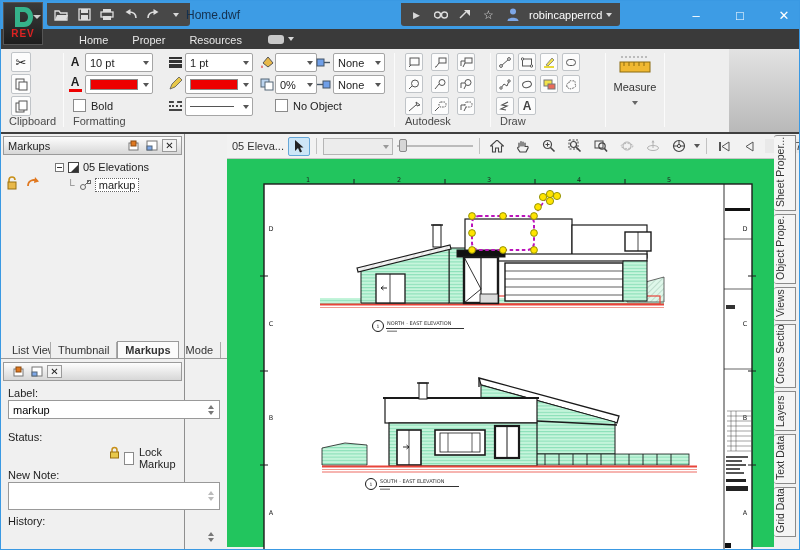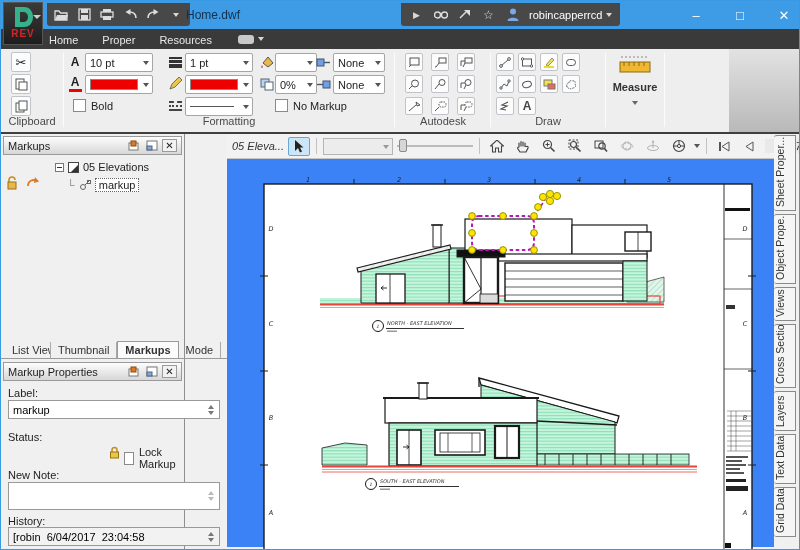--- a/index.html
+++ b/index.html
@@ -17,30 +17,30 @@
   .qat .qicon { width:16px; height:16px; display:flex; align-items:center; justify-content:center; cursor:pointer; }
   .caret-down { width:0; height:0; border-left:3.5px solid transparent; border-right:3.5px solid transparent; border-top:4px solid #d8d8d8; }
   .titlebar-titles { position:absolute; left:185px; top:0; height:28px; display:flex; align-items:center; gap:42px; color:#14304e; font-size:12px; }
   .user-strip { position:absolute; left:400px; top:2px; height:23px; background:#484848; border-radius:0 0 3px 3px; display:flex; align-items:center; padding:0 8px; gap:9px; color:#e8e8e8; }
   .user-strip .uicon { display:flex; align-items:center; justify-content:center; width:15px; height:15px; cursor:pointer; }
   .user-name { color:#fff; font-size:11px; cursor:pointer; display:flex; align-items:center; gap:4px; }
   .win-controls { position:absolute; right:6px; top:0; height:28px; display:flex; align-items:center; gap:26px; color:#fff; }
   .win-controls span { cursor:pointer; font-size:13px; width:18px; text-align:center; }
 
   
-  .tabrow { position:absolute; left:0; top:28px; width:100%; height:20px; background:#3a3a3a; display:flex; align-items:stretch; padding-left:36px; }
+  .tabrow { position:absolute; left:0; top:28px; width:100%; height:20px; background:#3a3a3a; display:flex; align-items:stretch; padding-left:66px; }
   .rtab-top { padding:2px 12px 0 12px; color:#e8e8e8; cursor:pointer; display:flex; align-items:center; }
   .rtab-top.active { background:#e9e9e9; color:#1e1e1e; }
   .video-btn { margin-left:14px; display:flex; align-items:center; gap:4px; cursor:pointer; }
   .video-shape { width:16px; height:9px; background:#c9c9c9; border-radius:3px; }
 
   
   .ribbon { position:absolute; left:0; top:48px; width:100%; height:85px; background:#eeeeee; border-bottom:2px solid #3f3f3f; }
   .rgroup { position:absolute; top:0; height:83px; }
-  .rgroup .glabel { position:absolute; left:0; right:0; top:66px; text-align:center; color:#4a4a4a; font-size:11px; }
+  .rgroup .glabel { position:absolute; left:8px; right:0; top:66px; color:#4a4a4a; font-size:11px; }
   .gsep { position:absolute; top:4px; height:74px; width:1px; background:#cfcfcf; border-right:1px solid #fbfbfb; }
   .ibtn { position:absolute; width:20px; height:20px; background:#fcfcfc; border:1px solid #c0c4c8; border-radius:2px; display:flex; align-items:center; justify-content:center; cursor:pointer; }
   .ibtn.small { width:18px; height:18px; }
   .sel { position:absolute; height:19px; background:#fff; border:1px solid #a5a5a5; border-radius:2px; display:flex; align-items:center; padding:0 14px 0 4px; cursor:pointer; }
   .sel .caret-down { position:absolute; right:3px; border-top-color:#555; }
   .swatch { width:100%; height:11px; background:#ee0000; border:1px solid #888; }
   .chk { display:flex; align-items:center; gap:5px; position:absolute; cursor:pointer; }
   .chkbox { width:13px; height:13px; background:#fff; border:1px solid #8a8a8a; }
   .ficon { position:absolute; width:16px; height:18px; display:flex; flex-direction:column; align-items:center; justify-content:center; font-weight:bold; font-size:12px; }
   .ficon .bar { width:13px; height:3px; margin-top:1px; }
@@ -67,21 +67,21 @@
   .field-label { position:absolute; left:7px; color:#222; }
   .tinput { position:absolute; left:7px; width:212px; height:19px; border:1px solid #999; background:#fff; font-size:11px; padding:0 14px 0 4px; font-family:"Liberation Sans",sans-serif; }
   .spin { position:absolute; width:11px; display:flex; flex-direction:column; align-items:center; justify-content:center; gap:2px; }
   .tri-up { width:0; height:0; border-left:3px solid transparent; border-right:3px solid transparent; border-bottom:4px solid #777; }
   .tri-dn { width:0; height:0; border-left:3px solid transparent; border-right:3px solid transparent; border-top:4px solid #777; }
   .statussel { position:absolute; left:7px; width:90px; height:19px; background:#e9e9e9; border:1px solid #999; display:flex; align-items:center; padding:0 4px; cursor:pointer; }
   .statussel .caret-down { position:absolute; right:4px; border-top-color:#555; }
   textarea.tinput { resize:none; height:28px; }
 
   
-  .canvas { position:absolute; left:226px; top:133px; width:547px; height:413px; background:#3b82f6;font-style:italic; }
+  .canvas { position:absolute; left:226px; top:133px; width:547px; height:413px; background:#22c55e; }
   .canvas-toolbar { position:absolute; left:0; top:0; width:547px; height:25px; background:#f2f2f2; border-bottom:1px solid #c6c6c6; display:flex; align-items:center; padding:0 5px; gap:4px; }
   .ct-label { color:#333; white-space:nowrap; }
   .ct-btn { width:22px; height:19px; display:flex; align-items:center; justify-content:center; cursor:pointer; border:1px solid transparent; border-radius:2px; flex:0 0 auto; }
   .ct-btn.active { background:#cde6f7; border-color:#66a7d8; }
   .ct-btn.disabled { opacity:.45; }
   .ct-sep { width:1px; height:16px; background:#c2c2c2; margin:0 2px; flex:0 0 auto; }
   .ct-combo { width:70px; height:17px; background:#ececec; border:1px solid #b5b5b5; position:relative; flex:0 0 auto; }
   .ct-combo .caret-down { position:absolute; right:3px; top:6px; border-top-color:#999; }
   .slider { position:relative; width:76px; height:16px; flex:0 0 auto; }
   .slider .track { position:absolute; left:0; right:0; top:7px; height:2px; background:#bbb; }
@@ -303,21 +303,21 @@
           <span class="bar" style="border-top:2px dashed #444; background:none;"></span>
           <span class="bar" style="border-top:2px dotted #444; background:none;"></span>
           <span class="bar" style="border-top:2px solid #444; background:none;"></span>
         </div>
       <div class="sel" style="left:120px; top:48px; width:68px;">
           <span style="display:inline-block; width:44px; border-top:1px solid #555;"></span>
           <span class="caret-down"></span>
         </div>
       <div class="chk" style="left:210px; top:50px;">
           <span class="chkbox"></span>
-          <span>No Markup</span>
+          <span>No Object</span>
         </div>
       <div class="glabel">Formatting</div>
     </div>
     <div class="gsep" style="left:393px;"></div>
 
     <div class="rgroup" style="left:396px; width:92px;">
       <div class="ibtn small" style="left:8px; top:4px;">
           <svg width="13" height="11" viewBox="0 0 13 11">
             <rect x="2" y="1" width="9" height="7" fill="none" stroke="#555"></rect>
             <line x1="3" y1="8" x2="1" y2="10" stroke="#555"></line>
@@ -433,21 +433,21 @@
           </svg>
         </div>
       <div class="ibtn small" style="left:26px; top:48px;">
           <span style="font-weight:bold; font-size:12px; color:#444;">A</span>
         </div>
       <div class="glabel">Draw</div>
     </div>
     <div class="gsep" style="left:604px;"></div>
 
     <div class="rgroup" style="left:606px; width:56px;">
-      <div class="bigbtn" style="left:1px;font-weight:bold;">
+      <div class="bigbtn" style="left:1px;">
         <svg width="34" height="26" viewBox="0 0 34 26">
           <line x1="3" y1="6" x2="31" y2="6" stroke="#888" stroke-width="1" stroke-dasharray="2 2"></line>
           <rect x="2" y="11" width="30" height="10" fill="#f0b832" stroke="#8a6a10"></rect>
           <g stroke="#8a6a10" stroke-width="1">
               <line x1="6" y1="11" x2="6" y2="15"></line>
               <line x1="11" y1="11" x2="11" y2="15"></line>
               <line x1="16" y1="11" x2="16" y2="15"></line>
               <line x1="21" y1="11" x2="21" y2="15"></line>
               <line x1="26" y1="11" x2="26" y2="15"></line>
             </g>
@@ -506,21 +506,20 @@
     </div>
 
     <div class="panel-tabs">
       <span class="ptab" style="max-width:46px;"><span>List View</span></span>
       <span class="ptab"><span>Thumbnail</span></span>
       <span class="ptab active"><span>Markups</span></span>
       <span class="ptab"><span>Mode</span></span>
     </div>
 
     <div class="phead" style="top:228px;">
-      <span class="ptitle">Markup Properties</span>
       <span class="hicon">
         <svg width="11" height="11" viewBox="0 0 11 11">
             <rect x="1" y="3" width="9" height="7" fill="#fff" stroke="#777"></rect>
             <rect x="3" y="1" width="5" height="5" fill="#e07820" stroke="#8a4a10"></rect>
           </svg>
       </span>
       <span class="hicon">
         <svg width="12" height="11" viewBox="0 0 12 11">
             <rect x="1" y="1" width="10" height="9" fill="#fff" stroke="#777"></rect>
             <rect x="1" y="6" width="5" height="4" fill="#7da7e8" stroke="#567"></rect>
@@ -551,21 +550,20 @@
     </div>
 
     <div class="field-label" style="top:335px;">New Note:</div>
     <textarea class="tinput" style="top: 348px;"></textarea>
     <div class="spin" style="left:204px; top:350px; height:24px; opacity:.5;">
         <span class="tri-up"></span>
         <span class="tri-dn"></span>
       </div>
 
     <div class="field-label" style="top:381px;">History:</div>
-    <input class="tinput" style="top: 393px; background: rgb(242, 242, 242);" value="[robin  6/04/2017  23:04:58">
     <div class="spin" style="left:204px; top:395px; height:15px;">
         <span class="tri-up"></span>
         <span class="tri-dn"></span>
       </div>
   </div>
 
   <div class="canvas">
     <div class="canvas-toolbar">
       <span class="ct-label">05 Eleva...</span>
       <span class="ct-btn active">

